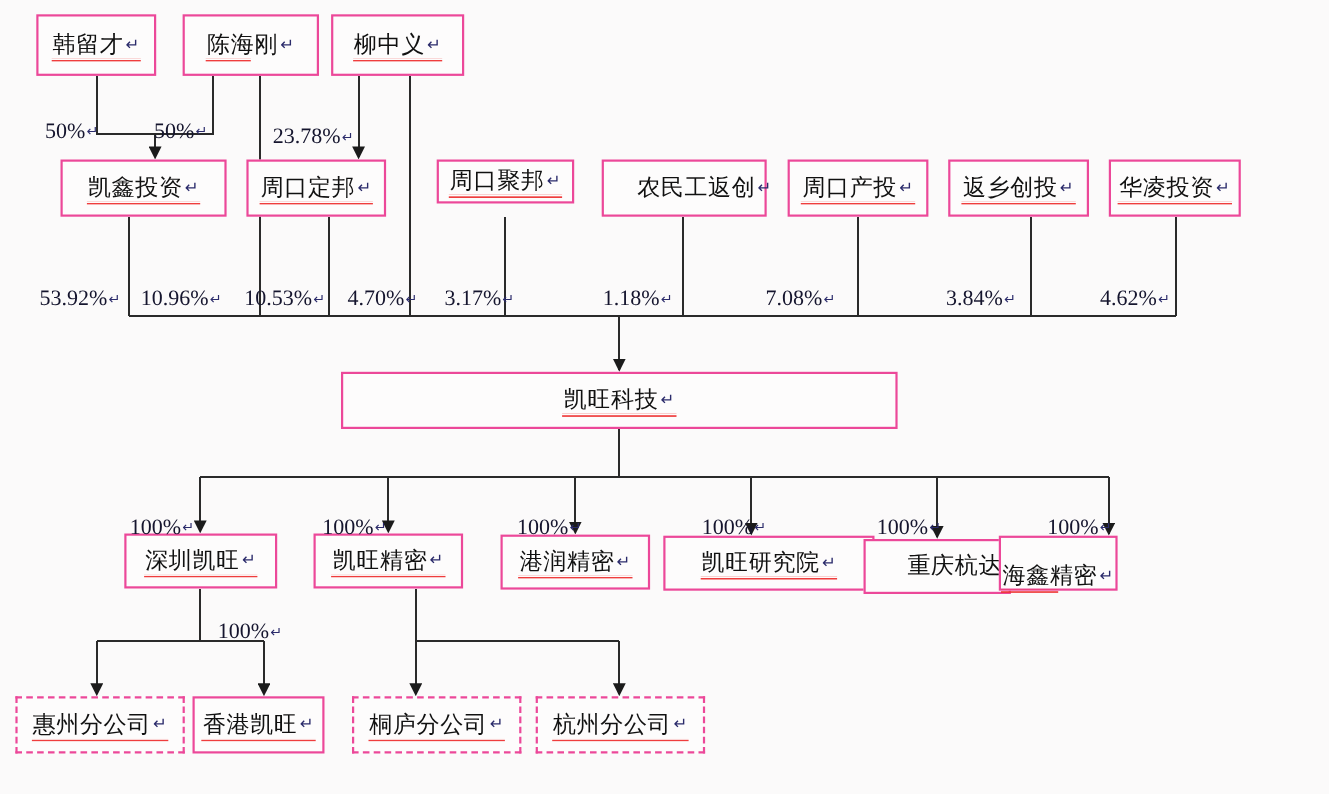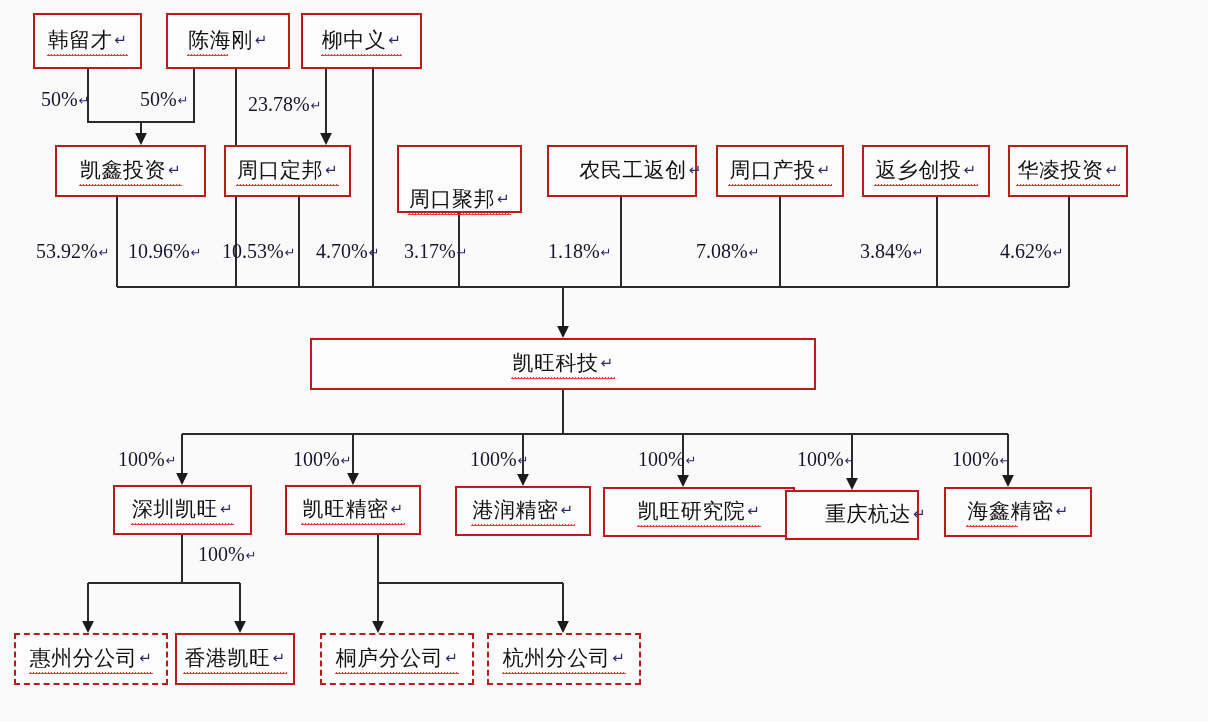--- a/index.html
+++ b/index.html
@@ -9,21 +9,21 @@
     background:#fbfafa;
     font-family:"Liberation Serif","DejaVu Serif",serif;
     overflow:hidden;
   }
   svg.wires{position:absolute;left:0;top:0;width:1208px;height:722px;pointer-events:none;}
 
   .node{
     position:absolute;
     box-sizing:border-box;
     background:#fdfcfc;
-    border:2px solid #b91c1c;
+    border:2px solid #ec4899;
     display:flex;align-items:center;justify-content:center;
     white-space:nowrap;
   }
   .node.dashed{border-style:dashed;border-width:2px;}
   .node .lbl{
     position:relative;
     font-size:21px;
     color:#111;
     letter-spacing:.5px;
     line-height:1;
@@ -47,20 +47,21 @@
     margin-left:2px;
     font-family:"DejaVu Sans",sans-serif;
   }
 
   .pct{
     position:absolute;
     font-size:20px;
     color:#15152e;
     white-space:nowrap;
     font-family:"Liberation Serif","DejaVu Serif",serif;
+    margin-top:20px;
   }
   .pct .pilcrow{
     color:#2b2b6b;font-size:13px;vertical-align:1px;margin-left:1px;
     font-family:"DejaVu Sans",sans-serif;
   }
 </style>
 </head>
 <body>
 
 <div id="canvas">
@@ -124,21 +125,21 @@
       </div>
       <div class="node" style="left: 301px; top: 13px; width: 121px; height: 56px;">
         <span class="lbl sq full">柳中义<span class="pilcrow">↵</span></span>
       </div>
       <div class="node" style="left: 55px; top: 145px; width: 151px; height: 52px;">
         <span class="lbl sq full">凯鑫投资<span class="pilcrow">↵</span></span>
       </div>
       <div class="node" style="left: 224px; top: 145px; width: 127px; height: 52px;">
         <span class="lbl sq full">周口定邦<span class="pilcrow">↵</span></span>
       </div>
-      <div class="node" style="left: 397px; top: 145px; width: 125px; height: 68px; align-items: flex-end;">
+      <div class="node" style="left: 397px; top: 145px; width: 125px; height: 40px;">
         <span class="lbl sq full">周口聚邦<span class="pilcrow">↵</span></span>
       </div>
       <div class="node" style="left: 547px; top: 145px; width: 150px; height: 52px; padding-left: 37px;">
         <span class="lbl">农民工返创<span class="pilcrow">↵</span></span>
       </div>
       <div class="node" style="left: 716px; top: 145px; width: 128px; height: 52px;">
         <span class="lbl sq full">周口产投<span class="pilcrow">↵</span></span>
       </div>
       <div class="node" style="left: 862px; top: 145px; width: 128px; height: 52px;">
         <span class="lbl sq full">返乡创投<span class="pilcrow">↵</span></span>
@@ -157,21 +158,21 @@
       </div>
       <div class="node" style="left: 455px; top: 486px; width: 136px; height: 50px;">
         <span class="lbl sq full">港润精密<span class="pilcrow">↵</span></span>
       </div>
       <div class="node" style="left: 603px; top: 487px; width: 192px; height: 50px;">
         <span class="lbl sq full">凯旺研究院<span class="pilcrow">↵</span></span>
       </div>
       <div class="node" style="left: 785px; top: 490px; width: 134px; height: 50px; padding-left: 47px;">
         <span class="lbl">重庆杭达<span class="pilcrow">↵</span></span>
       </div>
-      <div class="node" style="left: 944px; top: 487px; width: 148px; height: 50px;">
+      <div class="node" style="left: 908px; top: 487px; width: 108px; height: 50px; align-items: flex-end;">
         <span class="lbl sq half">海鑫精密<span class="pilcrow">↵</span></span>
       </div>
       <div class="node dashed" style="left: 14px; top: 633px; width: 154px; height: 52px;">
         <span class="lbl sq full">惠州分公司<span class="pilcrow">↵</span></span>
       </div>
       <div class="node" style="left: 175px; top: 633px; width: 120px; height: 52px;">
         <span class="lbl sq full">香港凯旺<span class="pilcrow">↵</span></span>
       </div>
       <div class="node dashed" style="left: 320px; top: 633px; width: 154px; height: 52px;">
         <span class="lbl sq full">桐庐分公司<span class="pilcrow">↵</span></span>

